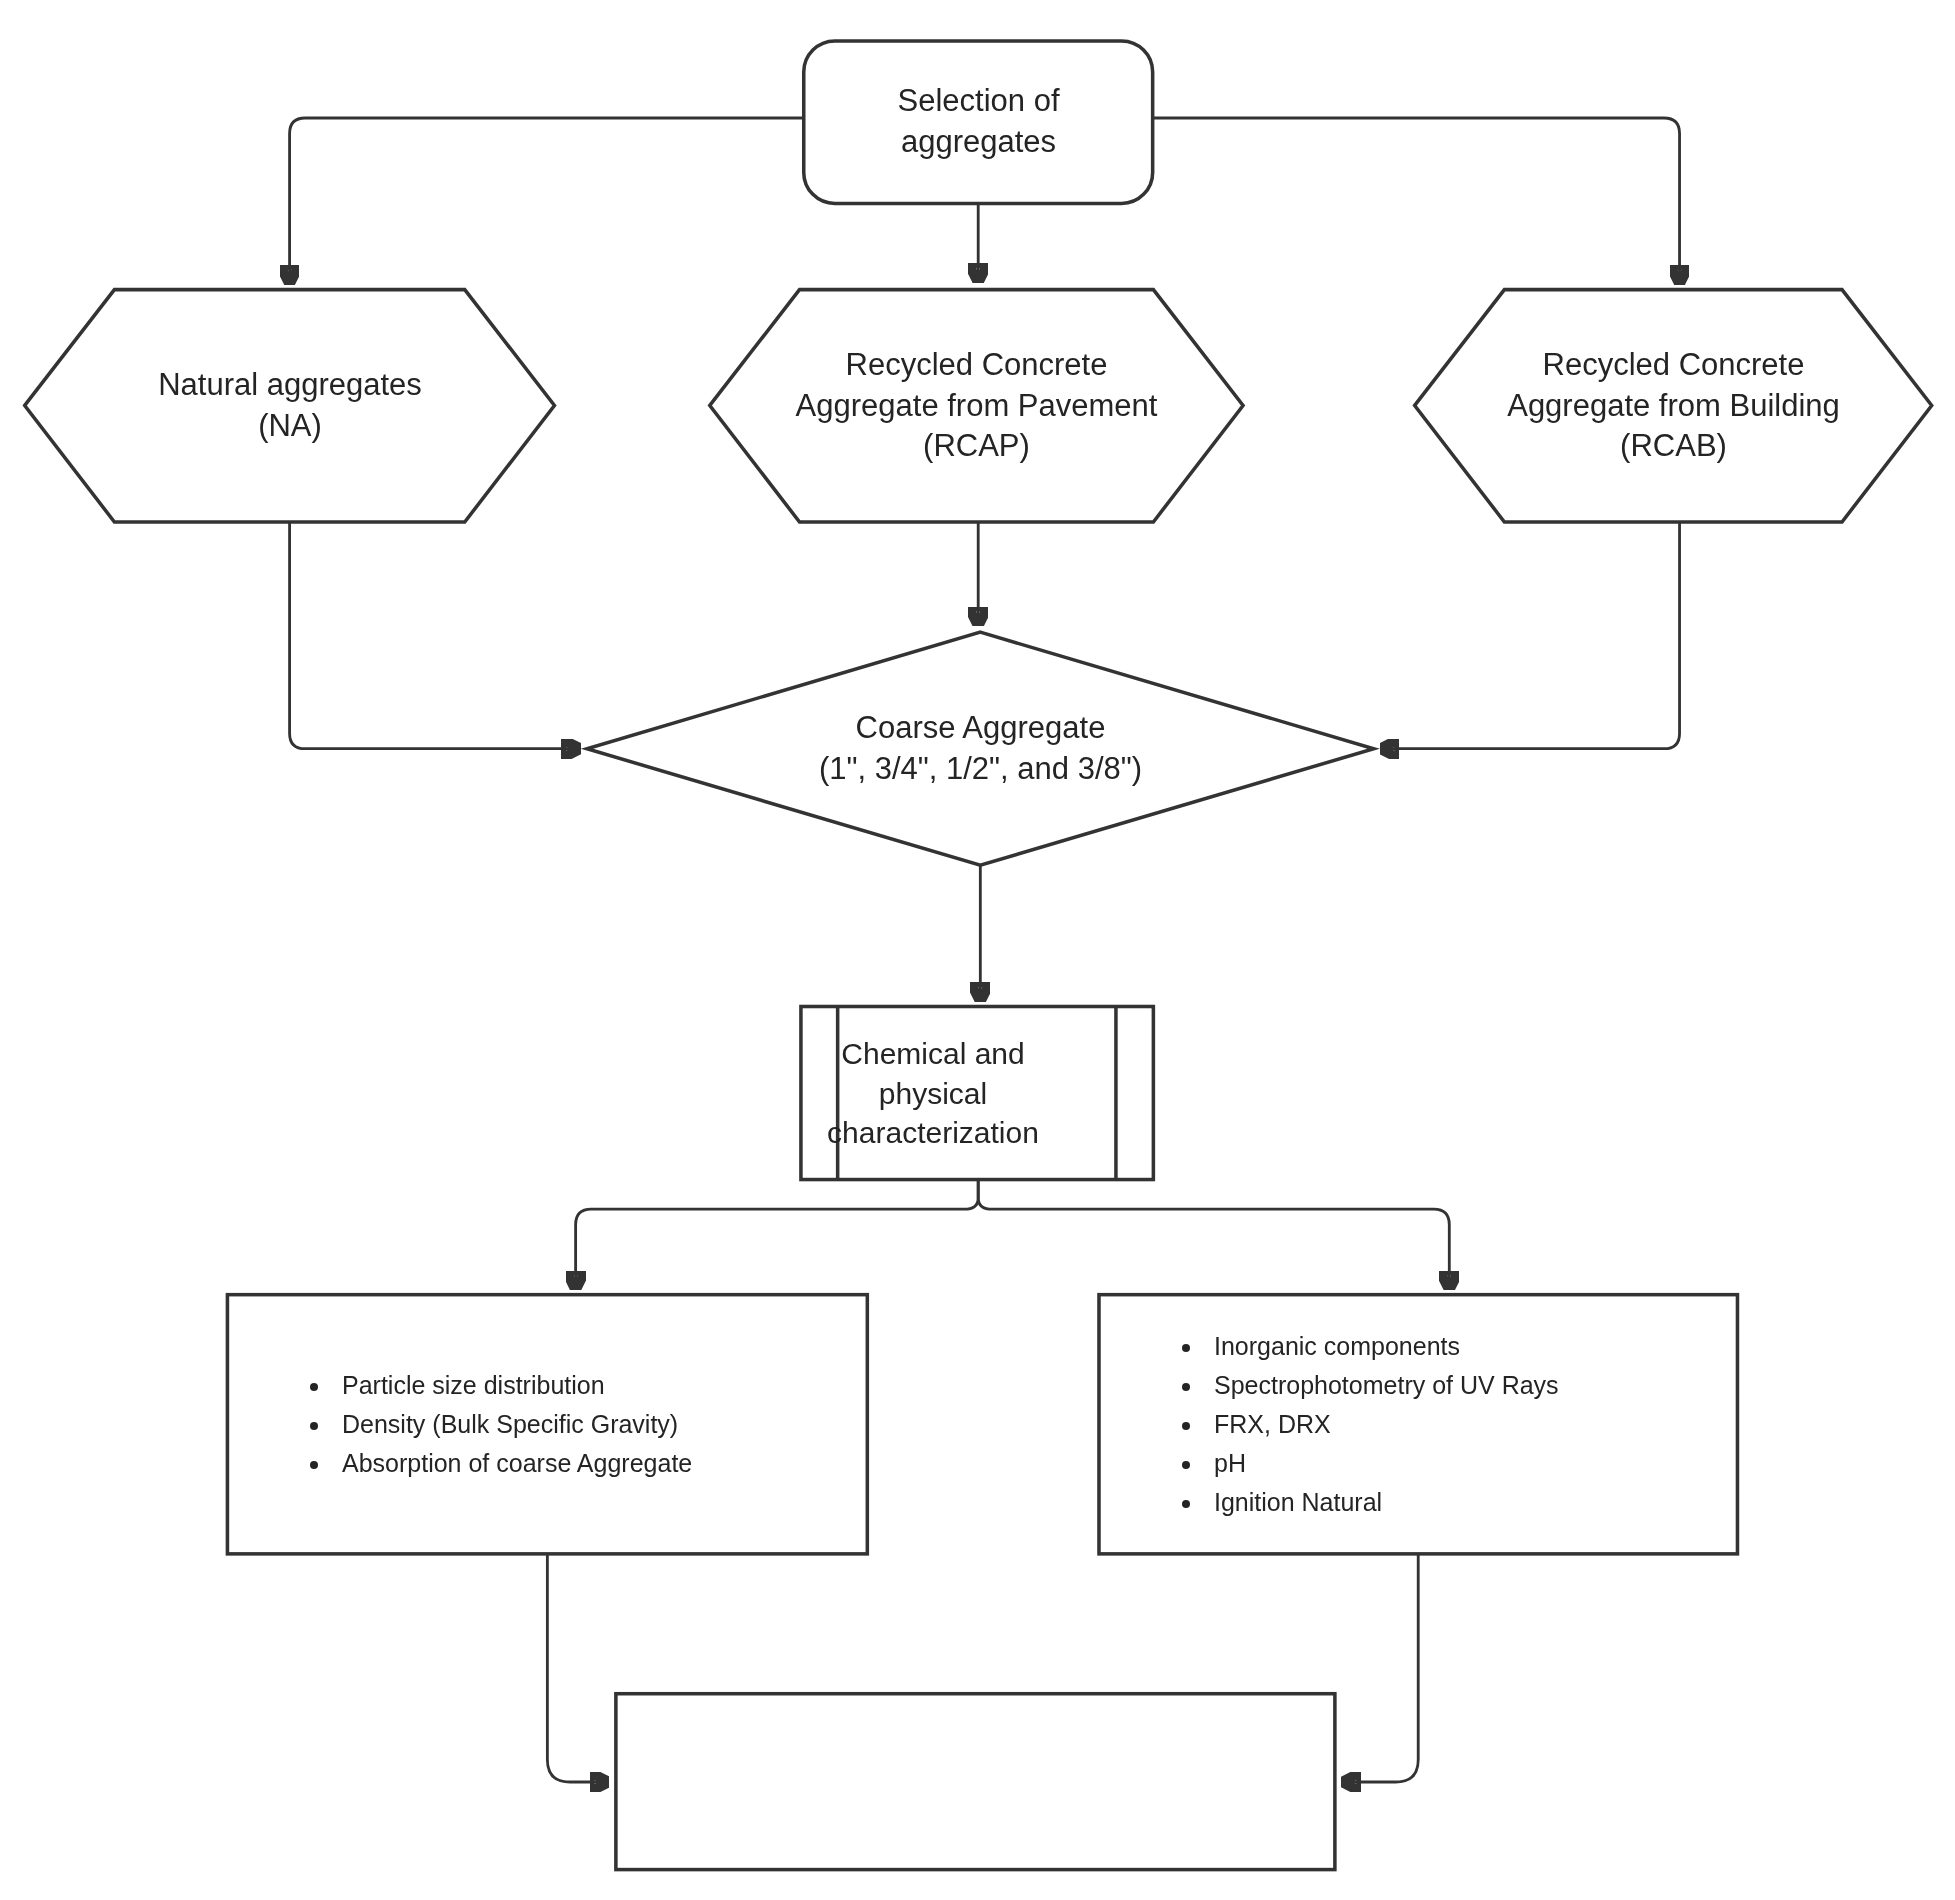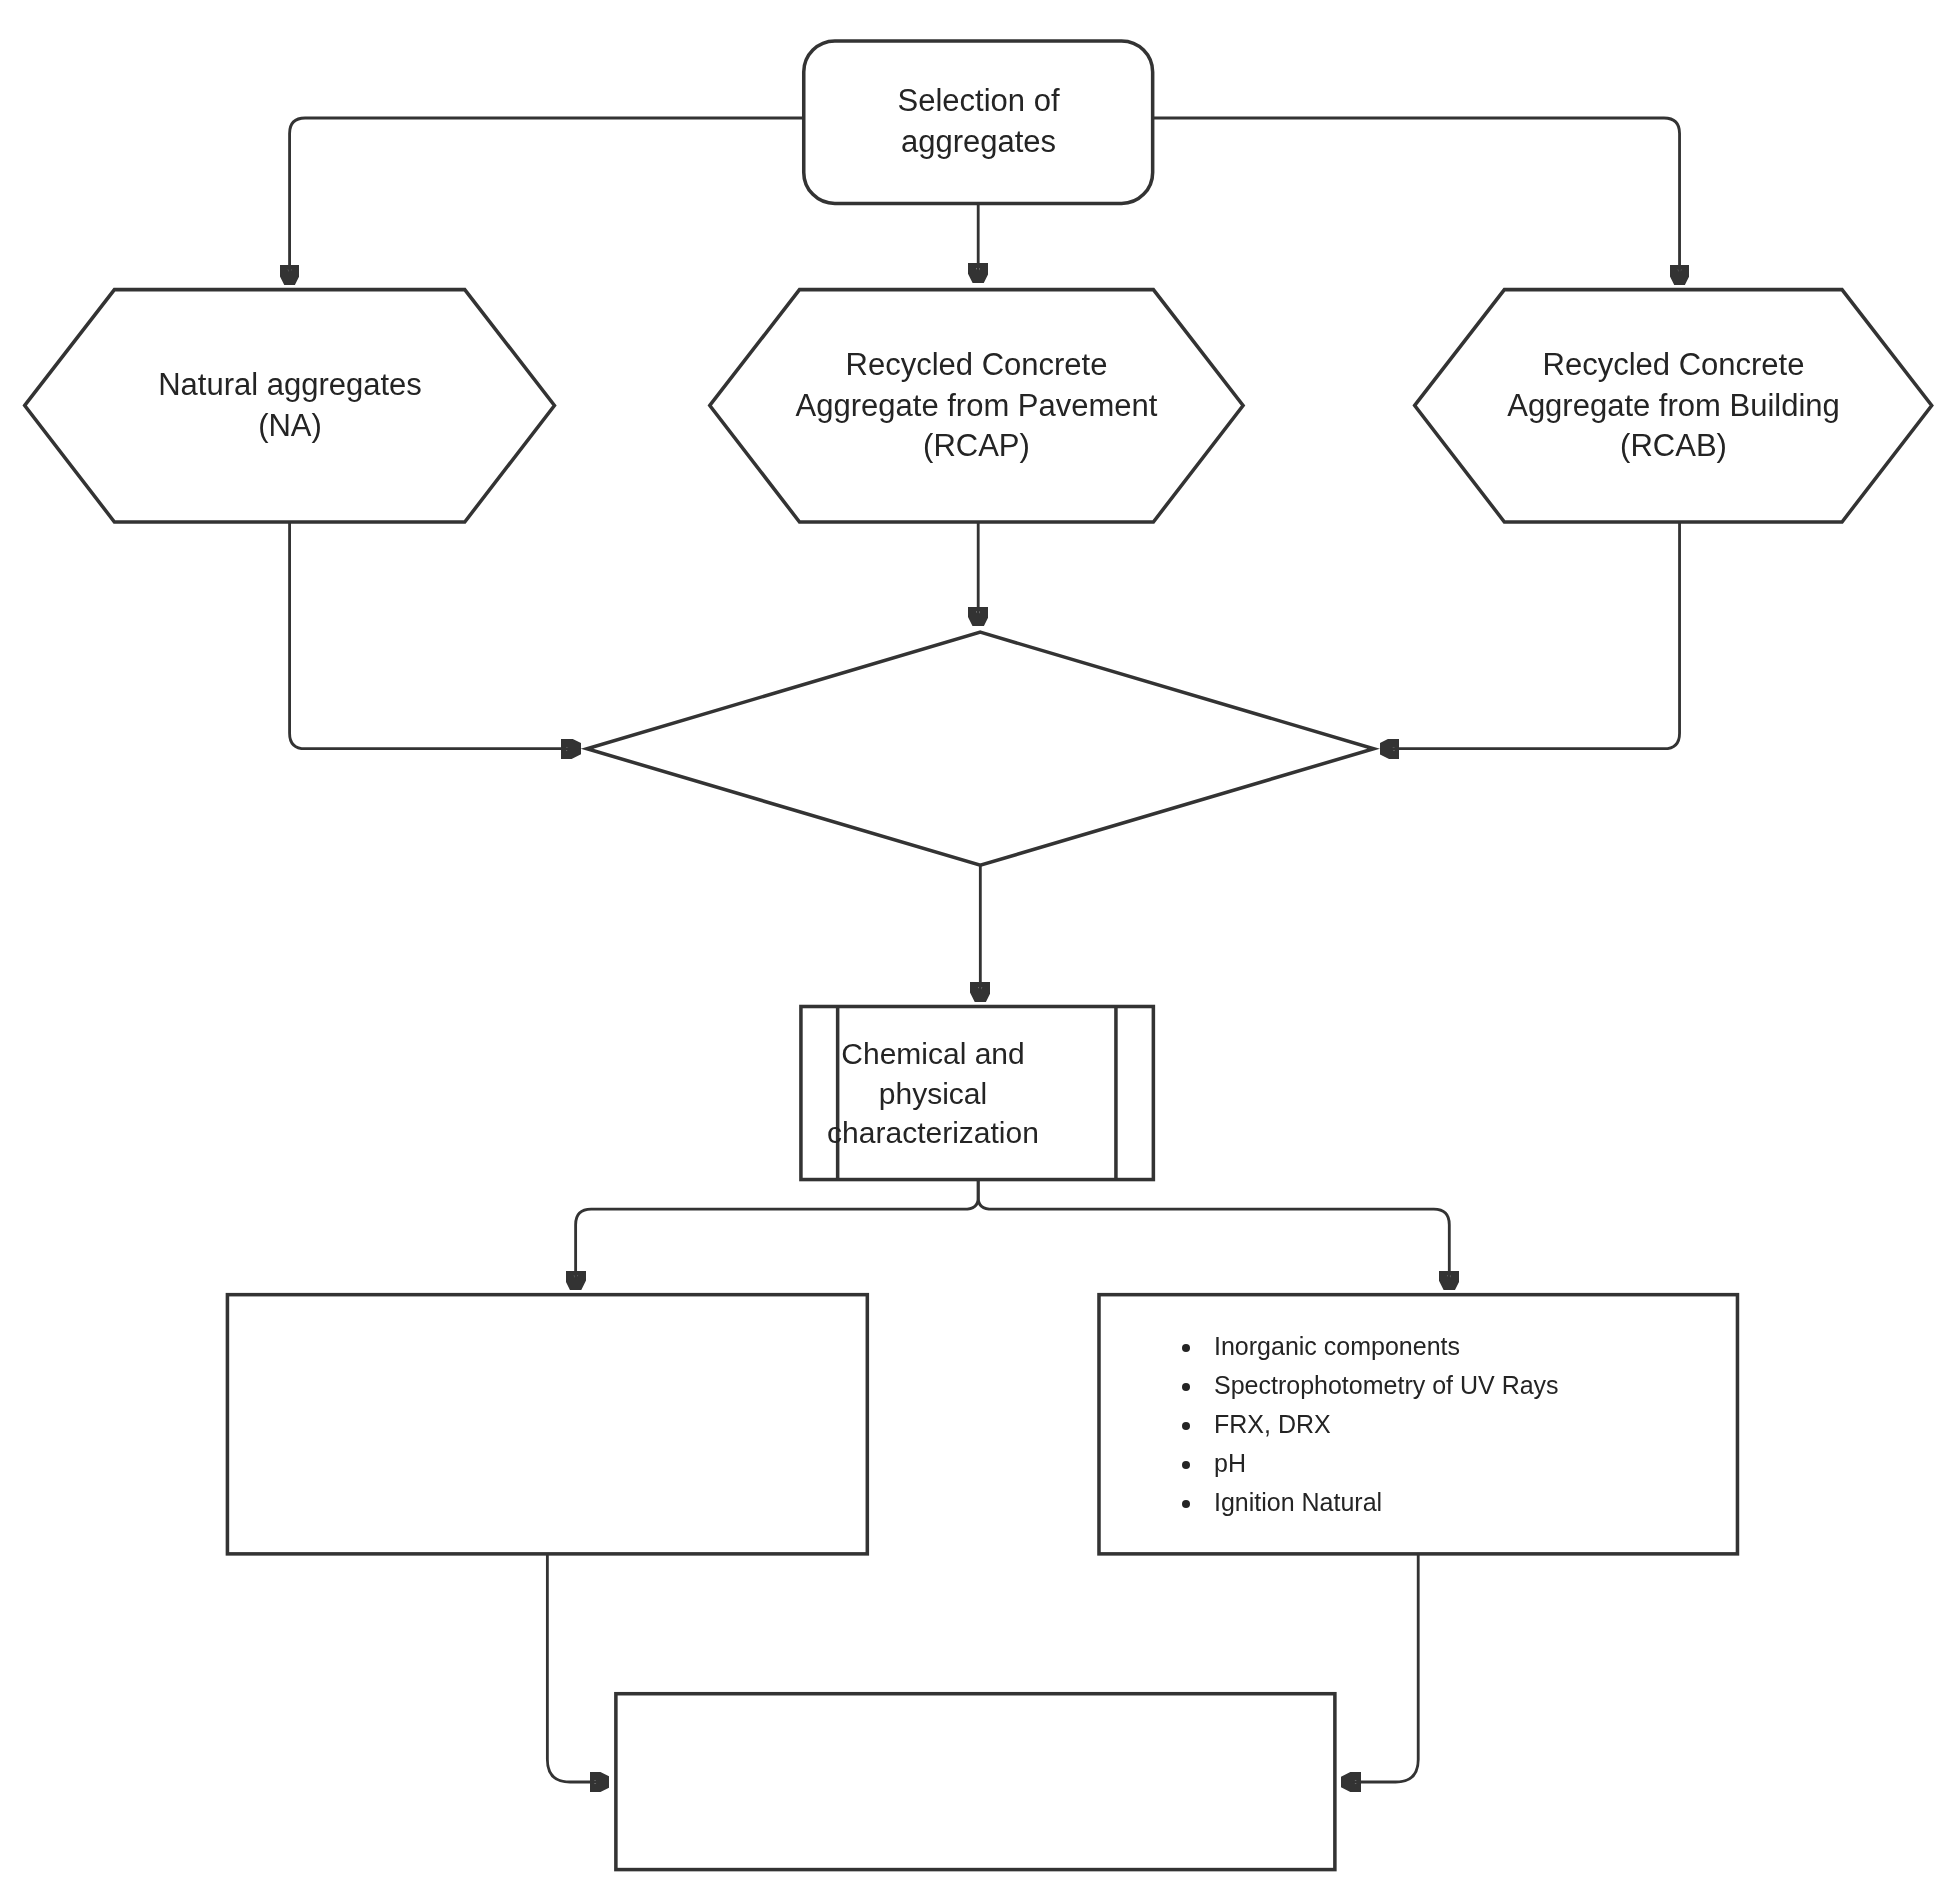--- a/index.html
+++ b/index.html
@@ -108,25 +108,34 @@
 aggregates</div>
 
   <div class="node" style="left:710px; top:290px; width:533px; height:232px;">Recycled Concrete
 Aggregate from Pavement
 (RCAP)</div>
 
   <div class="node" style="left:1415px; top:290px; width:517px; height:232px;">Recycled Concrete
 Aggregate from Building
 (RCAB)</div>
 
+  <div class="node" style="left:587px; top:632px; width:787px; height:233px;">Coarse Aggregate
+(1", 3/4", 1/2", and 3/8")</div>
 
   <div class="node small" style="left:794px; top:1007px; width:278px; height:173px;">Chemical and
 physical
 characterization</div>
 
+  <div class="list-node" style="left:227px; top:1295px; width:640px; height:259px;">
+    <ul>
+      <li>Particle size distribution</li>
+      <li>Density (Bulk Specific Gravity)</li>
+      <li>Absorption of coarse Aggregate</li>
+    </ul>
+  </div>
 
   <div class="list-node" style="left:1099px; top:1295px; width:639px; height:259px;">
     <ul>
       <li>Inorganic components</li>
       <li>Spectrophotometry of UV Rays</li>
       <li>FRX, DRX</li>
       <li>pH</li>
       <li>Ignition Natural</li>
     </ul>
   </div>

